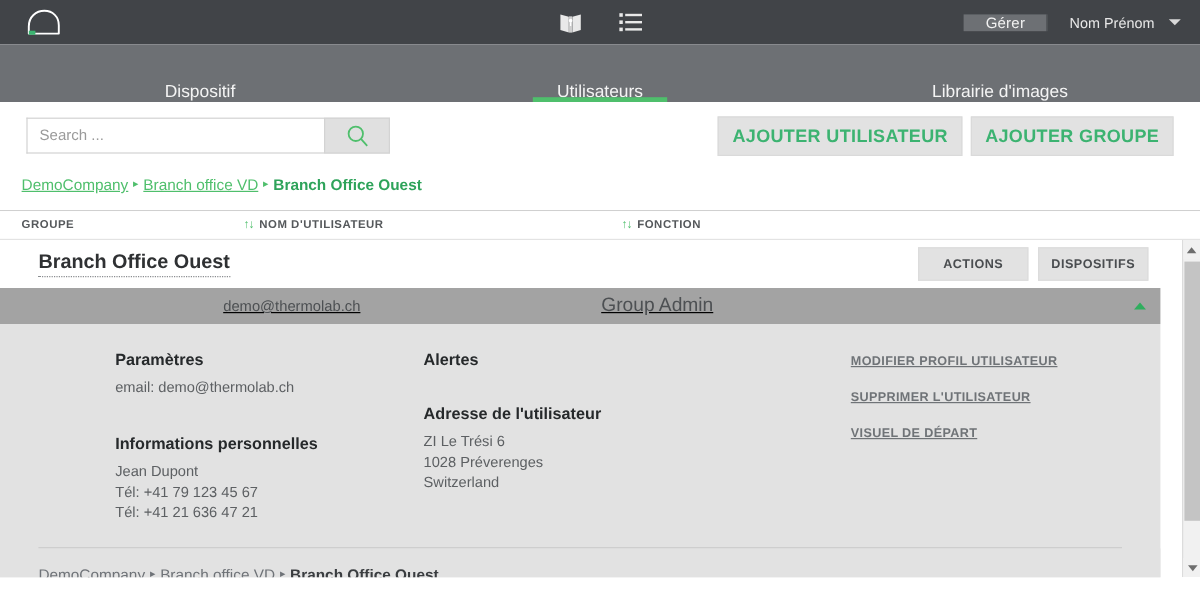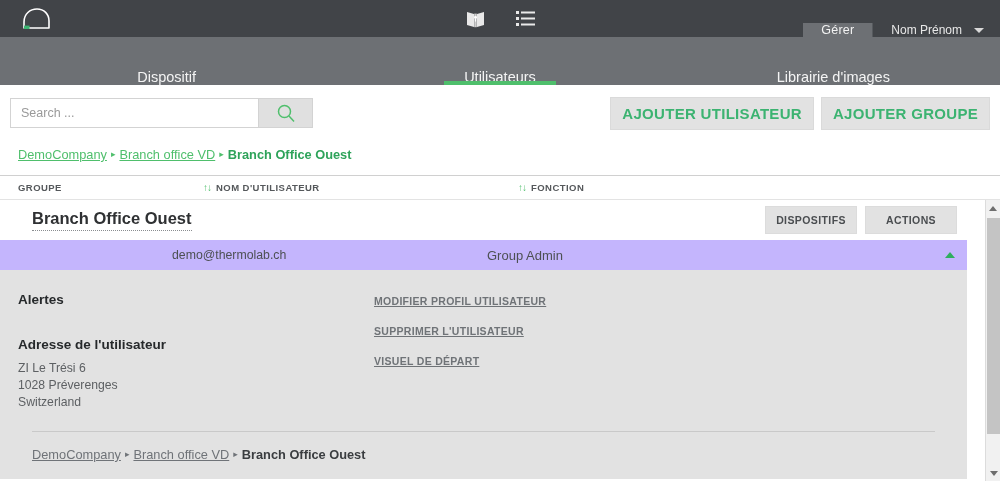--- a/index.html
+++ b/index.html
@@ -18,21 +18,21 @@
   }
   .logo-area { width: 96px; display: flex; align-items: center; padding-left: 16px; }
   .logo-svg { display: block; }
   .top-center {
     position: absolute; left: 0; right: 0; top: 0; height: 37px;
     display: flex; align-items: center; justify-content: center; gap: 26px;
     pointer-events: none;
   }
   .top-center > * { pointer-events: auto; }
   .top-icon { width: 24px; height: 24px; display: flex; align-items: center; justify-content: center; cursor: pointer; }
-  .top-right { margin-left: auto; display: flex; align-items: flex-end; z-index: 3; }
+  .top-right { margin-left: auto; display: flex; align-items: center; z-index: 3; }
   .gerer-tab {
     background: #6d7074; color: #f2f2f2;
     display: flex; align-items: center; justify-content: center;
     padding: 0 18px; font-size: 12.5px; letter-spacing: .2px; cursor: pointer;
   }
   .user-menu {
     display: flex; align-items: center; gap: 12px;
     padding: 0 16px 0 18px; color: #e8e8e8; font-size: 12px;
     border-left: 1px solid #565a5e; cursor: pointer;
   }
@@ -52,21 +52,21 @@
     color: #f4f4f4; font-size: 14.5px; cursor: pointer; position: relative;
   }
   .nav-tab.active::after {
     content: ""; position: absolute; left: 50%; transform: translateX(-50%);
     bottom: 0; width: 112px; height: 4px; background: #4fbf6c;
   }
 
   
   .toolbar {
     height: 56px; background: #fff; position: relative;
-    display: flex; align-items: center; padding: 0 10px;
+    display: flex; align-items: center; padding: 0 22px;
   }
   .search-wrap { display: flex; align-items: stretch; height: 30px; }
   .search-input {
     width: 248px; border: 1px solid #d3d3d3; border-right: none;
     padding: 0 10px; font-size: 12.5px; color: #555;
     font-family: "Liberation Sans", sans-serif; outline: none; background: #fff;
   }
   .search-input::placeholder { color: #9a9a9a; }
   .search-btn {
     width: 55px; background: #e0e0e0; border: 1px solid #d3d3d3;
@@ -125,26 +125,26 @@
   }
   .group-actions { margin-left: auto; display: flex; gap: 8px; }
   .btn-gray {
     background: #e2e2e2; border: 1px solid #dcdcdc; color: #4a4d50;
     font-size: 10.5px; font-weight: bold; letter-spacing: .4px;
     padding: 7px 0; width: 92px; text-align: center; cursor: pointer;
     font-family: "Liberation Sans", sans-serif;
   }
 
   .user-row {
-    height: 30px; background: #c4b5fd; display: flex; align-items: center;
-    padding-left: 2px; cursor: pointer;
+    height: 30px; background: #a3a3a3; display: flex; align-items: center;
+    padding-left: 16px; cursor: pointer; text-decoration: underline;
   }
   .ur-c1 { width: 170px; }
   .ur-c2 { width: 315px; font-size: 12.3px; color: #4d5053; }
-  .ur-c3 { flex: 1; font-size: 13px; color: #4d5053; }
+  .ur-c3 { flex: 1; font-size: 16px; color: #4d5053; }
   .caret-up-green {
     width: 0; height: 0; margin-right: 12px;
     border-left: 5px solid transparent; border-right: 5px solid transparent;
     border-bottom: 6px solid #2fae5e;
   }
 
   .detail {
     background: #e2e2e2; padding: 22px 0 0 0;
   }
   .detail-cols { display: flex; padding: 0 18px; }
@@ -273,35 +273,43 @@
       <span>FONCTION</span>
     </div>
   </div>
 
   <div class="scrollarea">
     <div class="scroll-inner">
 
       <div class="group-row">
         <span class="group-title">Branch Office Ouest</span>
         <div class="group-actions">
+          <button class="btn-gray">ACTIONS</button>
           <button class="btn-gray">DISPOSITIFS</button>
-          <button class="btn-gray">ACTIONS</button>
         </div>
       </div>
 
       <div class="user-row">
         <div class="ur-c1"></div>
         <div class="ur-c2">demo@thermolab.ch</div>
         <div class="ur-c3">Group Admin</div>
         <div class="caret-up-green"></div>
       </div>
 
       <div class="detail">
         <div class="detail-cols">
 
+          <div class="dcol-1">
+            <div class="d-h">Paramètres</div>
+            <div class="d-line">email: demo@thermolab.ch</div>
+            <div class="d-h second">Informations personnelles</div>
+            <div class="d-line">Jean Dupont</div>
+            <div class="d-line">Tél: +41 79 123 45 67</div>
+            <div class="d-line">Tél: +41 21 636 47 21</div>
+          </div>
 
           <div class="dcol-2">
             <div class="d-h">Alertes</div>
             <div class="d-h second">Adresse de l'utilisateur</div>
             <div class="d-line">ZI Le Trési 6</div>
             <div class="d-line">1028 Préverenges</div>
             <div class="d-line">Switzerland</div>
           </div>
 
           <div class="dcol-3">

